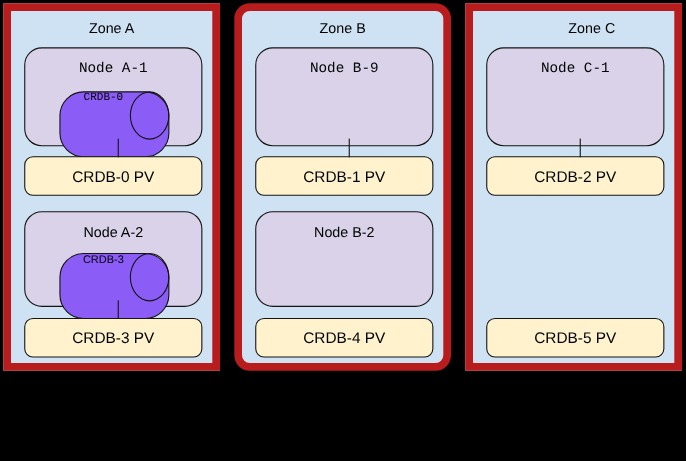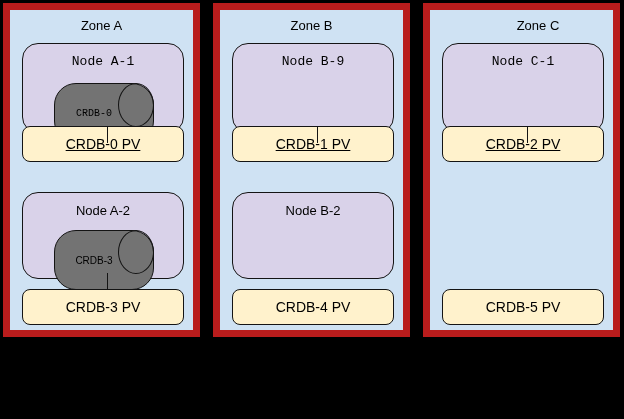--- a/index.html
+++ b/index.html
@@ -19,21 +19,21 @@
   .zone {
     position: absolute;
     top: 3px;
     width: 197px;
     height: 334px;
     background: #cfe2f3;
     border: 7px solid #b91c1c;
     box-sizing: border-box;
   }
   .zone-a { left: 3px; }
-  .zone-b { left: 213px; }
+  .zone-b { left: 213px; border-radius: 14px; }
   .zone-c { left: 423px; padding-left: 33px; }
 
   .zone-label {
     text-align: center;
     font-size: 13px;
     margin-top: 8px;
     line-height: 16px;
   }
 
   .node {
@@ -54,26 +54,25 @@
     margin-top: 10px;
     line-height: 16px;
   }
 
   .cylinder {
     position: absolute;
     left: 31px;
     top: 39px;
     width: 100px;
     height: 60px;
-    background: #737373;
+    background: #8b5cf6;
     border: 1px solid #141414;
     border-radius: 22px;
     box-sizing: border-box;
     display: flex;
-    align-items: center;
     justify-content: center;
   }
   .node-row-2 .cylinder { top: 37px; }
   .cylinder::after {
     content: "";
     position: absolute;
     top: -1px;
     right: -1px;
     width: 36px;
     height: 44px;
@@ -104,21 +103,21 @@
     height: 36px;
     background: #fff2cc;
     border: 1px solid #141414;
     border-radius: 8px;
     box-sizing: border-box;
     display: flex;
     align-items: center;
     justify-content: center;
     font-size: 14px;
   }
-  .pv-row-1 { top: 116px; text-decoration: underline; }
+  .pv-row-1 { top: 132px; }
   .pv-row-2 { top: 279px; }
 </style>
 </head>
 <body>
 
 <div class="canvas">
 
   <div class="zone zone-a">
     <div class="zone-label">Zone A</div>
 

